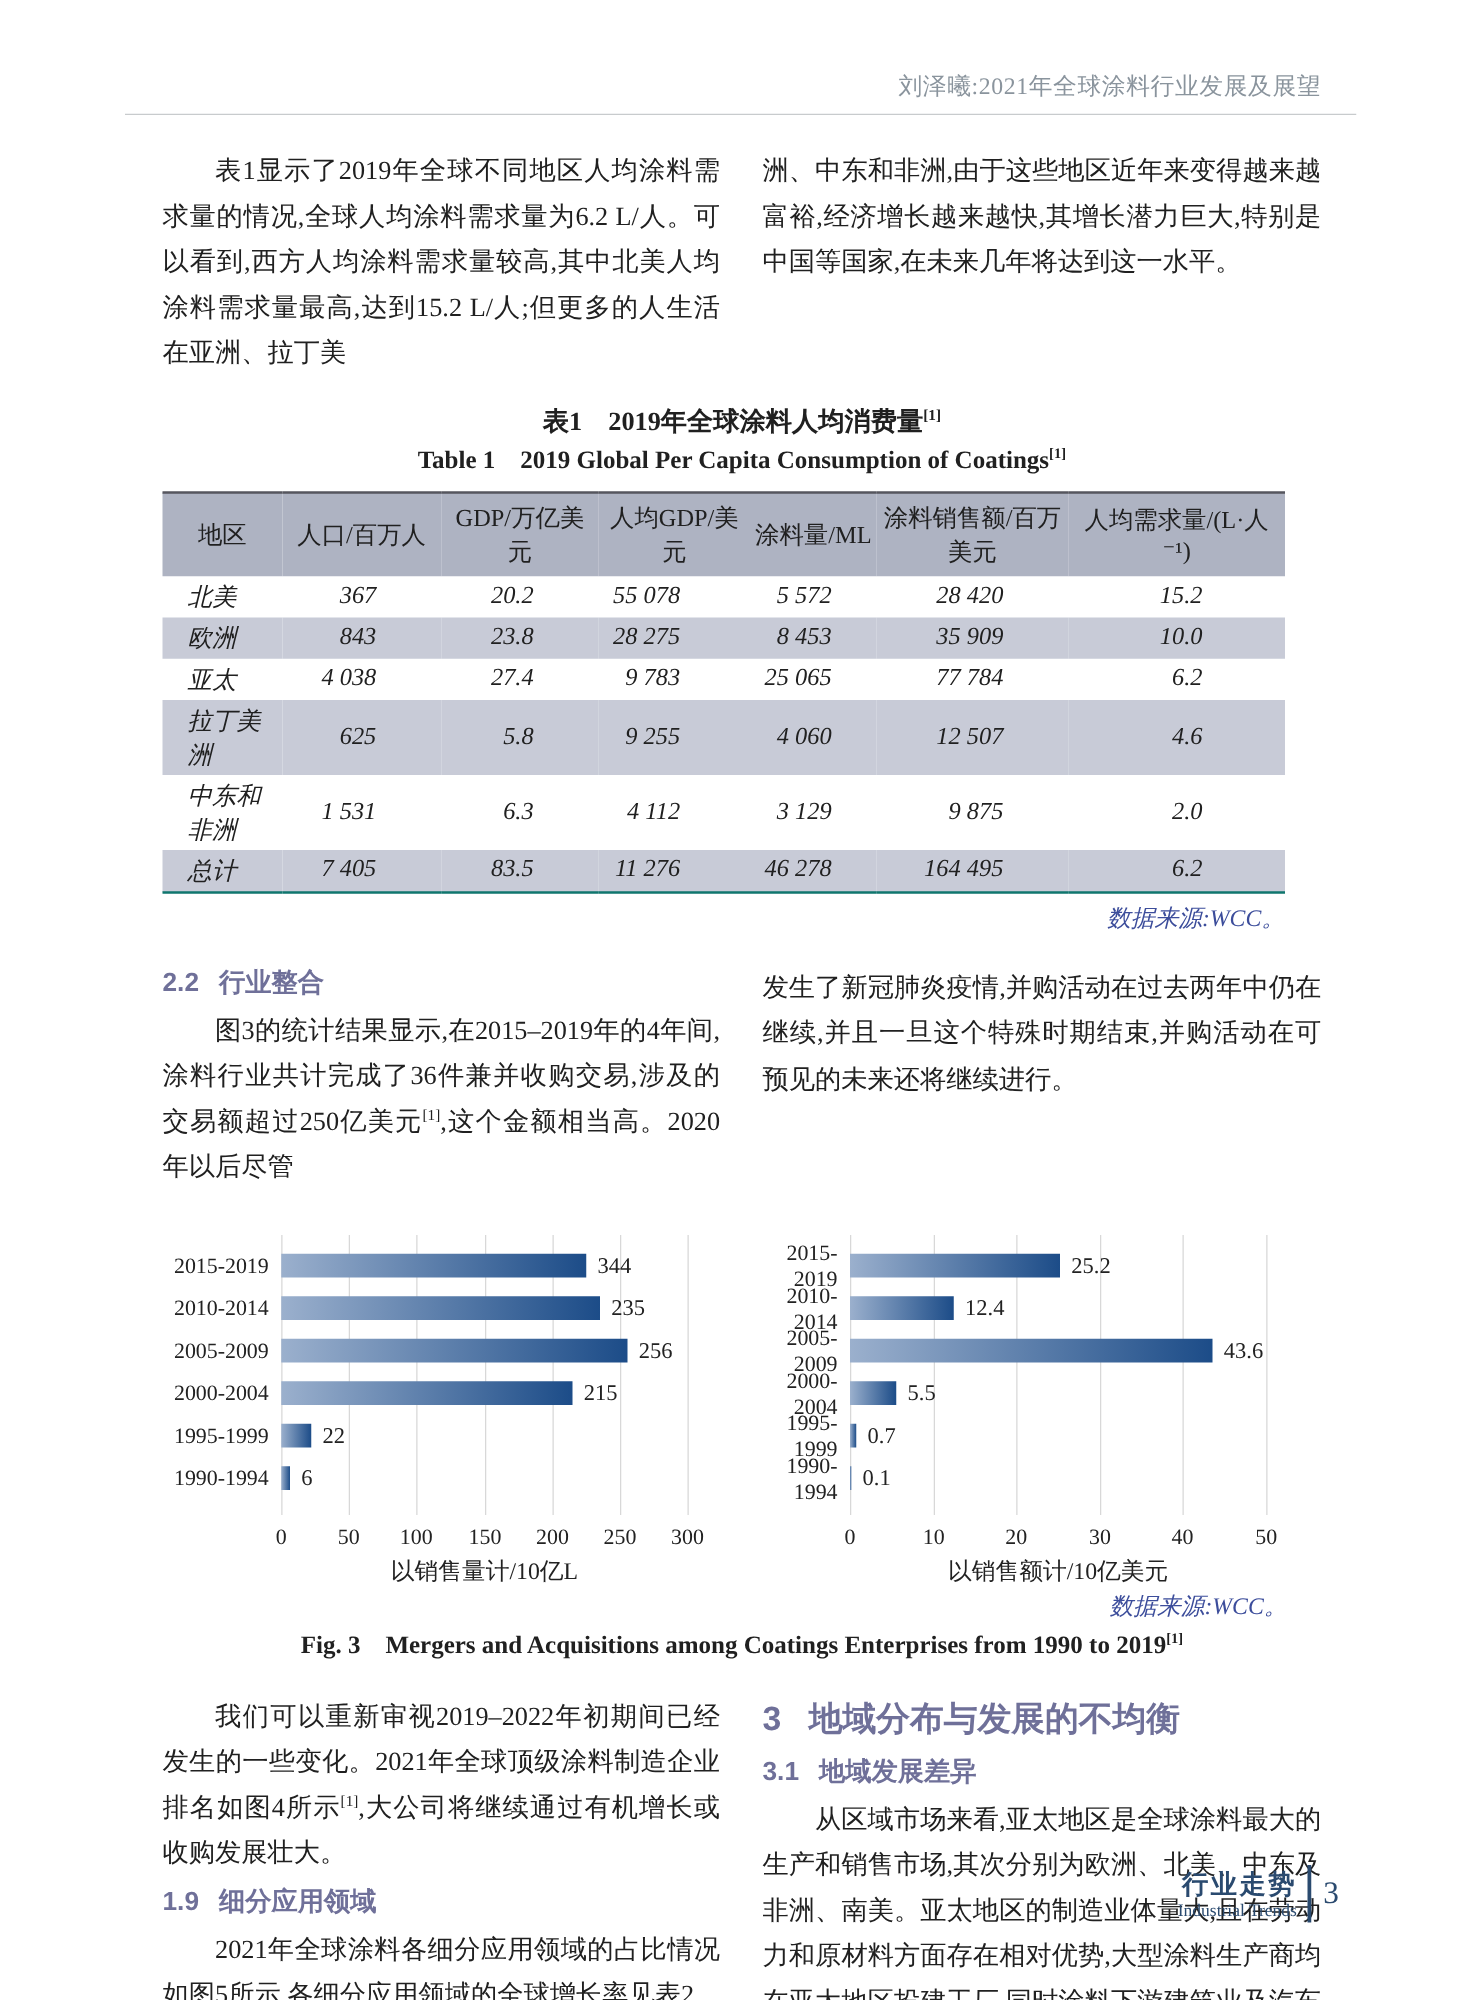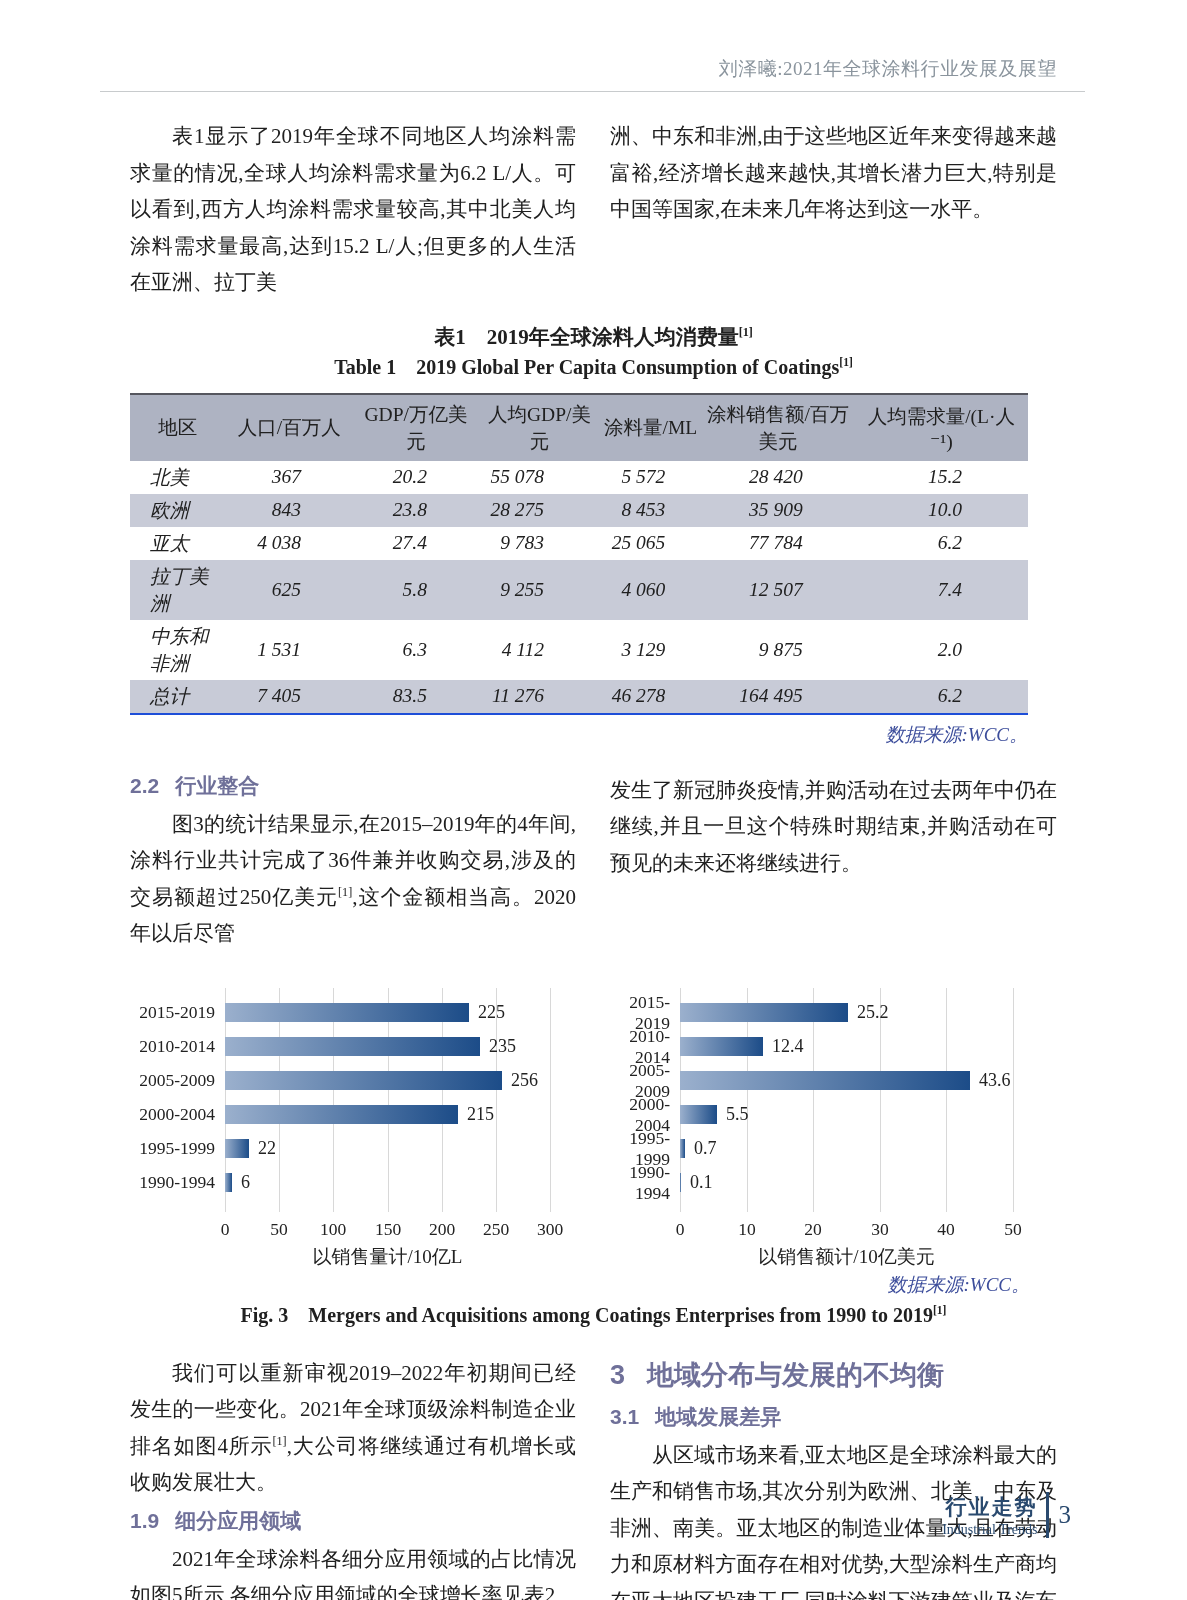--- a/index.html
+++ b/index.html
@@ -16,21 +16,21 @@
   .two-col{display:flex;gap:34px;}
   .col-l{width:446px;}
   .col-r{width:447px;}
   .para{margin:0;font-size:21px;line-height:1.74;text-align:justify;}
   .indent{text-indent:2em;}
   sup{font-size:0.58em;vertical-align:super;line-height:0;}
   
   .tbl-title-zh{margin-top:22px;text-align:center;font-weight:bold;font-size:21px;}
   .tbl-title-en{margin-top:3px;text-align:center;font-weight:bold;font-size:20px;}
   table.t1{margin-top:12px;border-collapse:collapse;width:898px;font-size:19.5px;
-    border-top:2px solid #55565e;border-bottom:2px solid #1d4ed8;}
+    border-top:2px solid #55565e;border-bottom:2px solid #0f766e;}
   table.t1 th{background:#aeb3c2;font-weight:normal;text-align:center;padding:6px 2px;height:24px;}
   table.t1 td{padding:3px 0;height:23px;text-align:right;font-style:italic;}
   table.t1 tbody tr:nth-child(even) td{background:#c8cbd7;}
   table.t1 th:nth-child(1){width:96px;}
   table.t1 th:nth-child(2){width:127px;}
   table.t1 th:nth-child(3){width:125px;}
   table.t1 th:nth-child(4){width:120px;}
   table.t1 th:nth-child(5){width:100px;}
   table.t1 th:nth-child(6){width:155px;margin-top:31px;}
   table.t1 th:nth-child(7){width:175px;}
@@ -142,21 +142,21 @@
             <td>77 784</td>
             <td>6.2</td>
           </tr>
           <tr>
             <td>拉丁美洲</td>
             <td>625</td>
             <td>5.8</td>
             <td>9 255</td>
             <td>4 060</td>
             <td>12 507</td>
-            <td>7.4</td>
+            <td>4.6</td>
           </tr>
           <tr>
             <td>中东和非洲</td>
             <td>1 531</td>
             <td>6.3</td>
             <td>4 112</td>
             <td>3 129</td>
             <td>9 875</td>
             <td>2.0</td>
           </tr>
@@ -193,21 +193,21 @@
               <div class="c-gridline" style="left: 163px;"></div>
               <div class="c-gridline" style="left: 217px;"></div>
               <div class="c-gridline" style="left: 271px;"></div>
               <div class="c-gridline" style="left: 325px;"></div>
             </div>
             <div class="c-rows" style="padding: 8px 0px 12px;">
               <div class="c-row" style="height: 34px;">
                 <span class="c-cat" style="width: 95px;">2015-2019</span>
                 <div class="c-area">
                   <div class="c-bar" style="width: 244px;"></div>
-                  <span class="c-val">225</span>
+                  <span class="c-val">344</span>
                 </div>
               </div>
               <div class="c-row" style="height: 34px;">
                 <span class="c-cat" style="width: 95px;">2010-2014</span>
                 <div class="c-area">
                   <div class="c-bar" style="width: 255px;"></div>
                   <span class="c-val">235</span>
                 </div>
               </div>
               <div class="c-row" style="height: 34px;">

